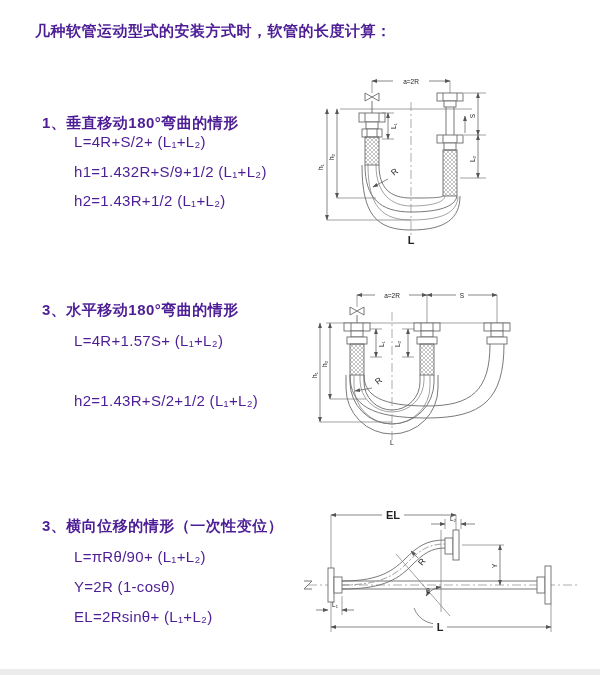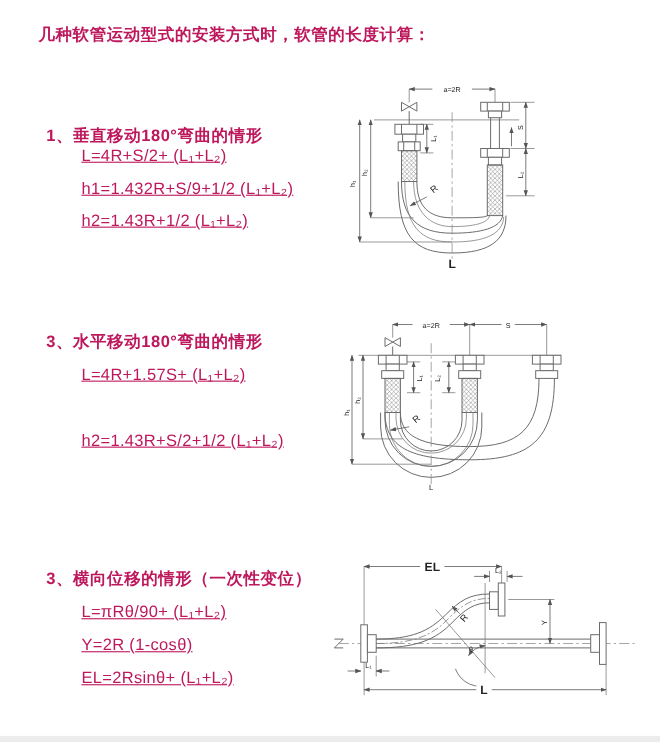--- a/index.html
+++ b/index.html
@@ -1,20 +1,20 @@
 <!DOCTYPE html>
 <html><head>
 <meta charset="utf-8">
 <style>
   html,body{margin:0;padding:0;background:#ffffff;}
   .page{position:relative;width:600px;height:675px;background:#ffffff;overflow:hidden;
-        font-family:"Liberation Sans","DejaVu Sans",sans-serif;color:#be185d;}
+        font-family:"Liberation Sans","DejaVu Sans",sans-serif;color:#4c1d95;}
   .title{position:absolute;left:35px;top:22px;font-size:15px;font-weight:700;letter-spacing:.5px;}
   .sec-heading{position:absolute;font-size:15px;font-weight:700;letter-spacing:.5px;}
-  .formula{position:absolute;font-size:15px;font-weight:500;letter-spacing:.3px;white-space:pre;text-decoration:underline;}
+  .formula{position:absolute;font-size:15px;font-weight:500;letter-spacing:.3px;white-space:pre;}
   #h1{left:42px;top:102px;margin-top:12px;} #f10{left:74px;top:133px;} #f11{left:74px;top:163px;} #f12{left:74px;top:192px;text-align:right;}
   #h2{left:42px;top:301px;} #f20{left:74px;top:332px;} #f21{left:74px;top:362px;} #f22{left:74px;top:392px;}
   #h3{left:42px;top:517px;} #f30{left:74px;top:548px;} #f31{left:74px;top:578px;} #f32{left:74px;top:608px;}
   .dsvg{position:absolute;}
   #d1{left:310px;top:66px;} #d2{left:308px;top:282px;} #d3{left:300px;top:500px;}
   .footer-edge{position:absolute;left:0;bottom:0;width:600px;height:6px;background:#ececec;}
   svg .ln{stroke:#6a6a6a;stroke-width:0.9;fill:none;}
   svg .thin{stroke:#7a7a7a;stroke-width:0.7;fill:none;}
   svg .dim{stroke:#555;stroke-width:0.7;fill:none;}
   svg .cl{stroke:#8a8a8a;stroke-width:0.7;fill:none;stroke-dasharray:9 3 2 3;}

